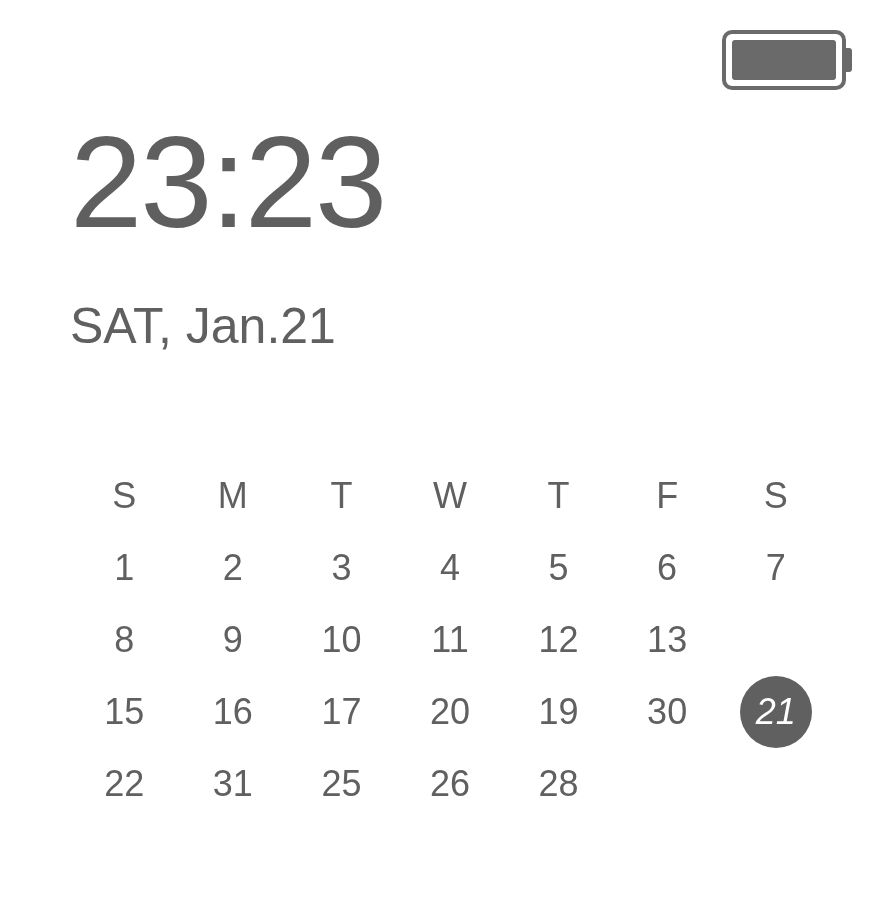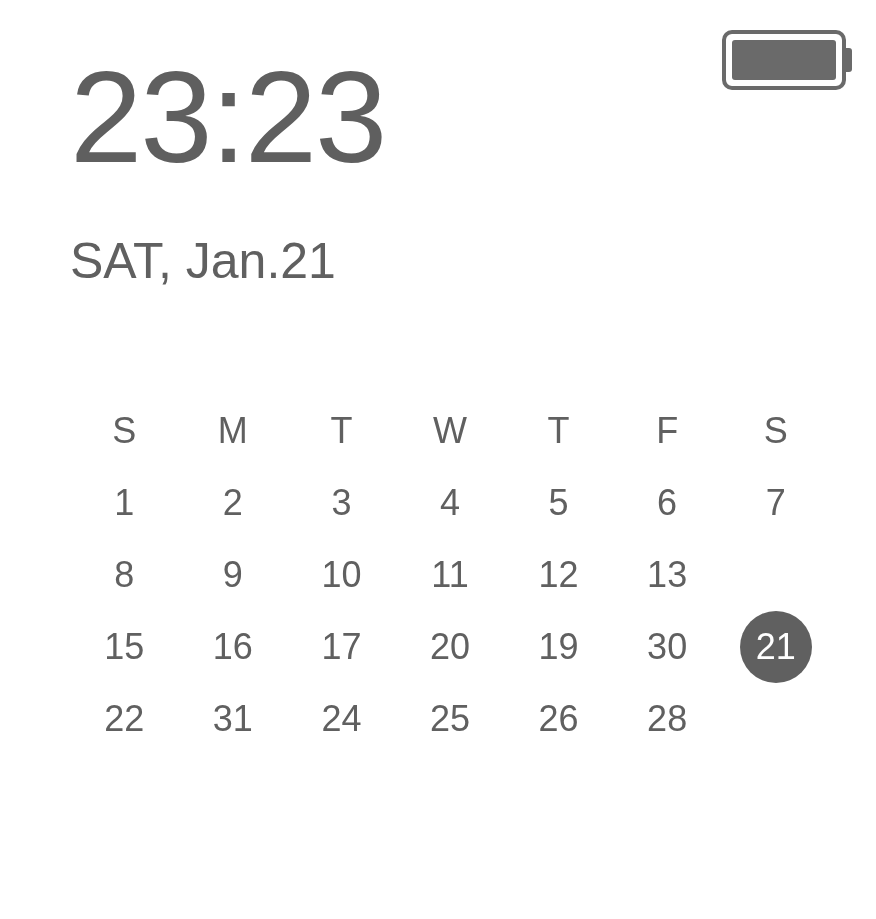--- a/index.html
+++ b/index.html
@@ -46,21 +46,21 @@
       position: absolute;
       right: -10px;
       top: 50%;
       transform: translateY(-50%);
       width: 6px;
       height: 24px;
       background: #6a6a6a;
       border-radius: 0 3px 3px 0;
     }
     .header {
-      padding-top: 52px;
+      padding-top: 117px;
       padding-left: 70px;
     }
     .clock {
       font-size: 130px;
       font-weight: 400;
       color: #5f5f5f;
       letter-spacing: -2px;
       line-height: 1;
     }
     .date {
@@ -106,20 +106,21 @@
       width: 72px;
       height: 72px;
       border-radius: 50%;
       background: #606060;
       z-index: 0;
     }
     .cal-cell.today .day-num {
       position: relative;
       z-index: 1;
       color: #ffffff;
+      font-style: italic;
     }
     .cal-cell .day-num {
       position: relative;
       z-index: 1;
     }
   </style>
 </head>
 <body>
 
 <div class="status-bar">
@@ -213,23 +214,20 @@
         </div>
       </div>
       <div class="cal-row">
         <div class="cal-cell">
           <span class="day-num">22</span>
         </div>
         <div class="cal-cell">
           <span class="day-num">31</span>
         </div>
         <div class="cal-cell">
-          <span class="day-num">24</span>
-        </div>
-        <div class="cal-cell">
           <span class="day-num">25</span>
         </div>
         <div class="cal-cell">
           <span class="day-num">26</span>
         </div>
         <div class="cal-cell">
           <span class="day-num">28</span>
         </div>
       </div>
     </div>

